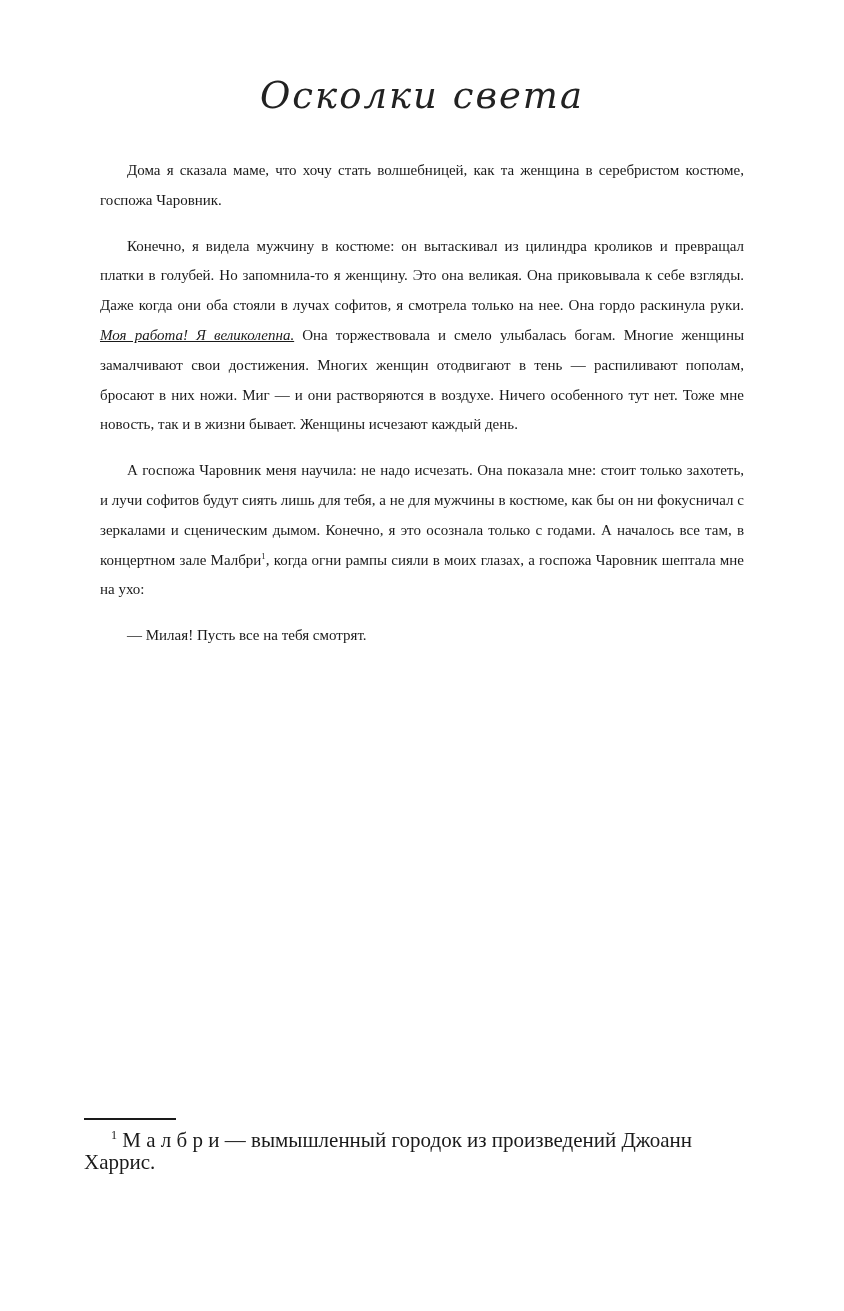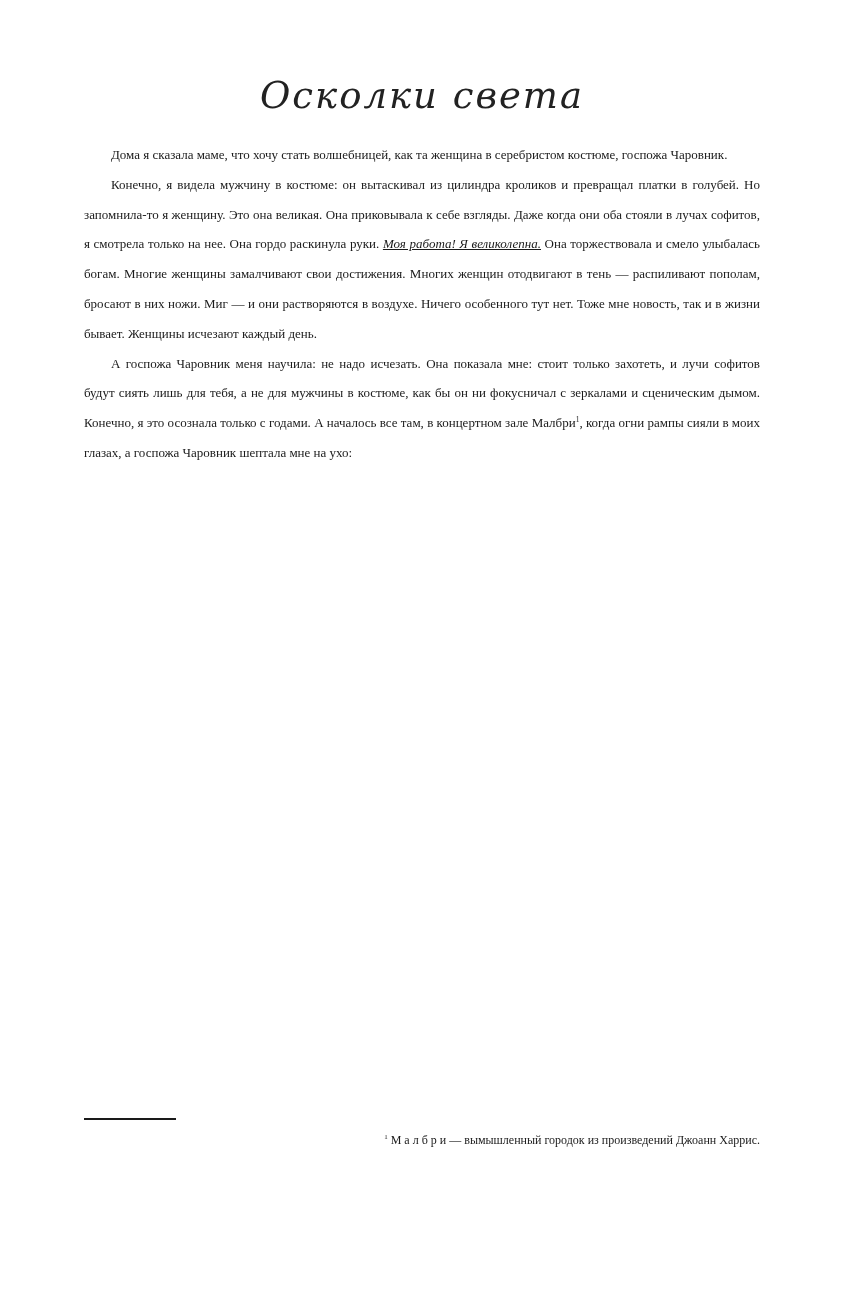--- a/index.html
+++ b/index.html
@@ -29,22 +29,22 @@
     letter-spacing: 2px;
     color: #222222;
   }
   .body-text {
     position: absolute;
     top: 140px;
     left: 84px;
     width: 676px;
   }
   .body-text p {
-    margin: 0;
-    font-size: 13px;
+    margin: 16px;
+    font-size: 15px;
     line-height: 29.8px;
     text-align: justify;
     text-indent: 27px;
   }
   .body-text em {
     font-style: italic;
     text-decoration: underline;
   }
   sup {
     font-size: 0.58em;
@@ -58,42 +58,43 @@
     width: 676px;
   }
   .footnote-rule {
     width: 92px;
     height: 0;
     border-top: 2px solid #1a1a1a;
     margin-bottom: 9px;
   }
   .footnote-text {
     margin: 0;
-    font-size: 12px;
+    font-size: 21px;
     line-height: 22px;
     text-indent: 27px;
-    text-align: right;
+    text-align: left;
   }
 </style>
 </head>
 <body>
 
 <div class="page">
 
   <div class="chapter-title">Осколки света</div>
 
   <div class="body-text">
 
     <p>Дома я сказала маме, что хочу стать волшебницей, как та женщина в серебристом костюме, госпожа Чаровник.</p>
 
 
     <p><span>Конечно, я видела мужчину в костюме: он вытаскивал из цилиндра кроликов и превращал платки в голубей. Но запомнила-то я женщину. Это она великая. Она приковывала к себе взгляды. Даже когда они оба стояли в лучах софитов, я смотрела только на нее. Она гордо раскинула руки. </span><em>Моя работа! Я великолепна.</em><span> Она торжествовала и смело улыбалась богам. Многие женщины замалчивают свои достижения. Многих женщин отодвигают в тень — распиливают пополам, бросают в них ножи. Миг — и они растворяются в воздухе. Ничего особенного тут нет. Тоже мне новость, так и в жизни бывает. Женщины исчезают каждый день.</span></p>
 
     <p><span>А госпожа Чаровник меня научила: не надо исчезать. Она показала мне: стоит только захотеть, и лучи софитов будут сиять лишь для тебя, а не для мужчины в костюме, как бы он ни фокусничал с зеркалами и сценическим дымом. Конечно, я это осознала только с годами. А началось все там, в концертном зале Малбри</span><sup>1</sup><span>, когда огни рампы сияли в моих глазах, а госпожа Чаровник шептала мне на ухо:</span></p>
 
+    <p>— Милая! Пусть все на тебя смотрят.</p>
 
   </div>
 
   <div class="footnote">
     <div class="footnote-rule"></div>
     <p class="footnote-text"><sup>1</sup> <span>М а л б р и — вымышленный городок из произведений Джоанн Харрис.</span></p>
   </div>
 
 </div>
 

